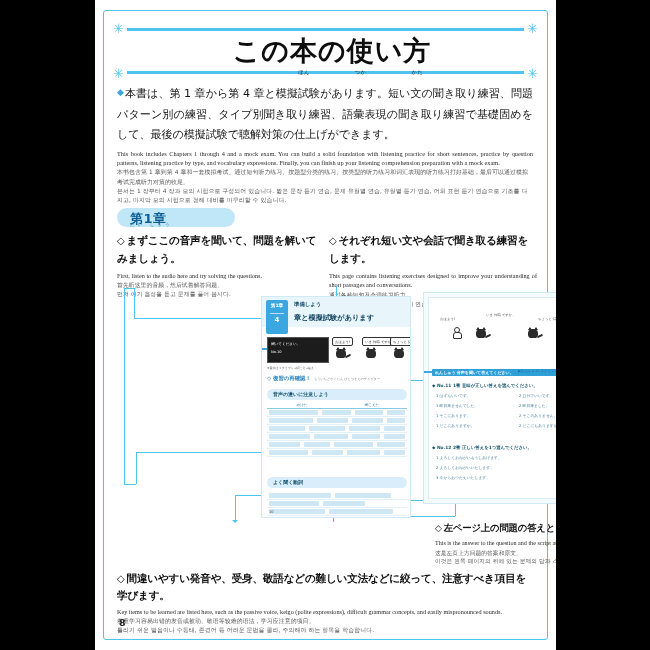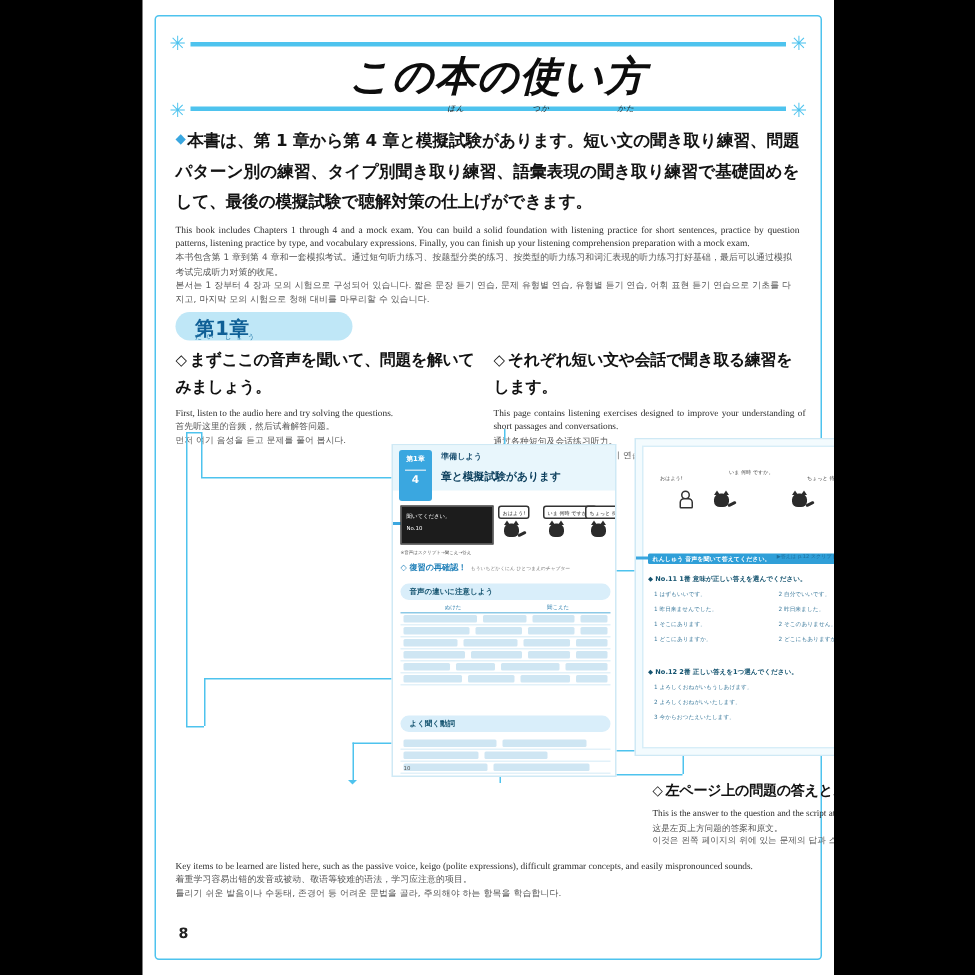--- a/index.html
+++ b/index.html
@@ -75,21 +75,20 @@
     position: absolute;
     left: 13px; right: 0;
     top: 11px;
     text-align: center;
     font-family: "DejaVu Sans", sans-serif;
     font-size: 27px;
     font-weight: bold;
     color: #0d0d0d;
     letter-spacing: 1px;
     white-space: nowrap;
-    font-style: italic;
   }
   .ruby-wrap { position: relative; display: inline-block; }
   .ruby-wrap > .rt {
     position: absolute;
     left: 0; right: 0;
     bottom: -7px;
     font-size: 5.2px;
     font-weight: normal;
     letter-spacing: 0.5px;
     text-align: center;
@@ -100,21 +99,21 @@
   .intro {
     position: absolute;
     left: 22px;
     top: 84px;
     width: 416px;
   }
   .jp-lead {
     position: relative;
     font-family: "DejaVu Sans", sans-serif;
     font-size: 11.1px;
-    font-weight: bold;
+    font-weight: normal;
     color: #141414;
     line-height: 1.85;
     letter-spacing: -0.1px;
     text-align: justify;
   }
   .diamond-blue {
     color: #3aa7e0;
     font-size: 9px;
     vertical-align: 2px;
     margin-right: 1px;
@@ -583,20 +582,23 @@
     <div class="cap r">
       <div class="head">
         <span class="dia">◇</span><span>左ページ上の問題の答えとスクリプトです。</span>
       </div>
       <div class="en-line">This is the answer to the question and the script at the top of the opposite page.</div>
       <div class="cn-line">这是左页上方问题的答案和原文。</div>
       <div class="kr-line">이것은 왼쪽 페이지의 위에 있는 문제의 답과 스크립트입니다.</div>
     </div>
 
     <div class="bottom-note">
+      <div class="head">
+        <span class="dia">◇</span><span>間違いやすい発音や、受身、敬語などの難しい文法などに絞って、注意すべき項目を学びます。</span>
+      </div>
       <div class="en-line">Key items to be learned are listed here, such as the passive voice, keigo (polite expressions), difficult grammar concepts, and easily mispronounced sounds.</div>
       <div class="cn-line">着重学习容易出错的发音或被动、敬语等较难的语法，学习应注意的项目。</div>
       <div class="kr-line">틀리기 쉬운 발음이나 수동태, 존경어 등 어려운 문법을 골라, 주의해야 하는 항목을 학습합니다.</div>
     </div>
 
     <div class="pagenum">8</div>
 
   </div>
 </div>
 

